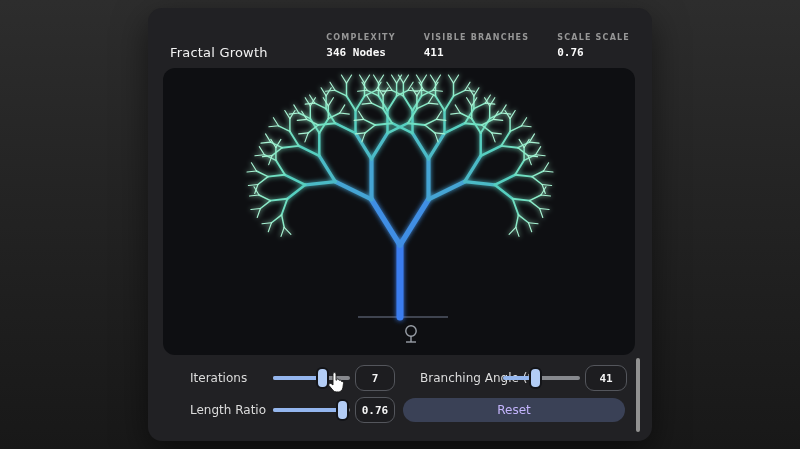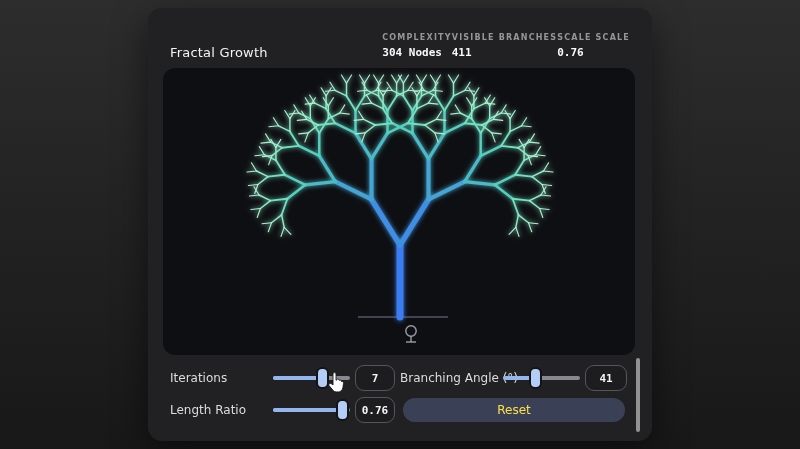--- a/index.html
+++ b/index.html
@@ -13,39 +13,39 @@
     position:absolute;left:148px;top:8px;width:504px;height:433px;
     background:#212124;border-radius:14px;
     box-shadow:0 12px 34px rgba(0,0,0,.5);
   }
   
   .title{
     position:absolute;left:22px;top:37px;
     font-size:13px;font-weight:500;color:#f2f2f2;letter-spacing:.2px;
   }
   .stats{
-    position:absolute;top:25px;right:22px;display:flex;gap:0;
+    position:absolute;top:25px;right:22px;display:flex;gap:28px;
   }
   .stat{min-width:62px;}
   .stat-label{
     font-size:8px;font-weight:600;letter-spacing:1.2px;color:#969696;
     white-space:nowrap;
   }
   .stat-value{
     margin-top:4px;font-size:11px;font-weight:bold;color:#fafafa;
     font-family:"DejaVu Sans Mono","Liberation Mono",monospace;white-space:nowrap;
   }
   
   .viz{
     position:absolute;left:15px;top:60px;width:472px;height:287px;
     background:#0e0f12;border-radius:12px;overflow:hidden;
   }
   
   .ctl-label{
-    position:absolute;font-size:12px;color:#dcdcdc;white-space:nowrap;
+    position:absolute;font-size:12px;color:#dcdcdc;white-space:nowrap;margin-left:20px;
   }
   .slider{position:absolute;height:20px;cursor:pointer;}
   .slider .track{
     position:absolute;left:0;right:0;top:8px;height:4px;border-radius:2px;
     background:#87898e;
   }
   .slider .fill{
     position:absolute;left:0;top:8px;height:4px;border-radius:2px;
     background:#94b6ee;
   }
@@ -54,41 +54,41 @@
     background:#b3cdf6;box-shadow:0 0 0 2px #131418;margin-left:-4px;
   }
   .valbox{
     position:absolute;width:38px;height:24px;border:1.5px solid #54565c;
     border-radius:9px;background:#1d1d20;color:#f5f5f5;
     font-family:"DejaVu Sans Mono","Liberation Mono",monospace;
     font-size:11px;font-weight:bold;display:flex;align-items:center;justify-content:center;
   }
   .reset-btn{
     position:absolute;left:255px;top:390px;width:222px;height:24px;
-    background:#3a4156;border:none;border-radius:12px;color:#fde047;
+    background:#3a4156;border:none;border-radius:12px;color:#c4b5fd;
     font-size:12px;font-family:inherit;display:flex;align-items:center;justify-content:center;
     cursor:pointer;
   }
   .scrollbar{
     position:absolute;right:12px;top:350px;width:4px;height:74px;
     border-radius:2px;background:#929292;
   }
   .cursor{position:absolute;left:327px;top:372px;width:17px;height:21px;pointer-events:none;}
 </style>
 </head>
 <body>
 
 <div class="card">
 
   <div class="title">Fractal Growth</div>
 
   <div class="stats">
     <div class="stat">
       <div class="stat-label">COMPLEXITY</div>
-      <div class="stat-value">304 Nodes</div>
+      <div class="stat-value">346 Nodes</div>
     </div>
     <div class="stat">
       <div class="stat-label">VISIBLE BRANCHES</div>
       <div class="stat-value">411</div>
     </div>
     <div class="stat">
       <div class="stat-label">SCALE SCALE</div>
       <div class="stat-value">0.76</div>
     </div>
   </div>

